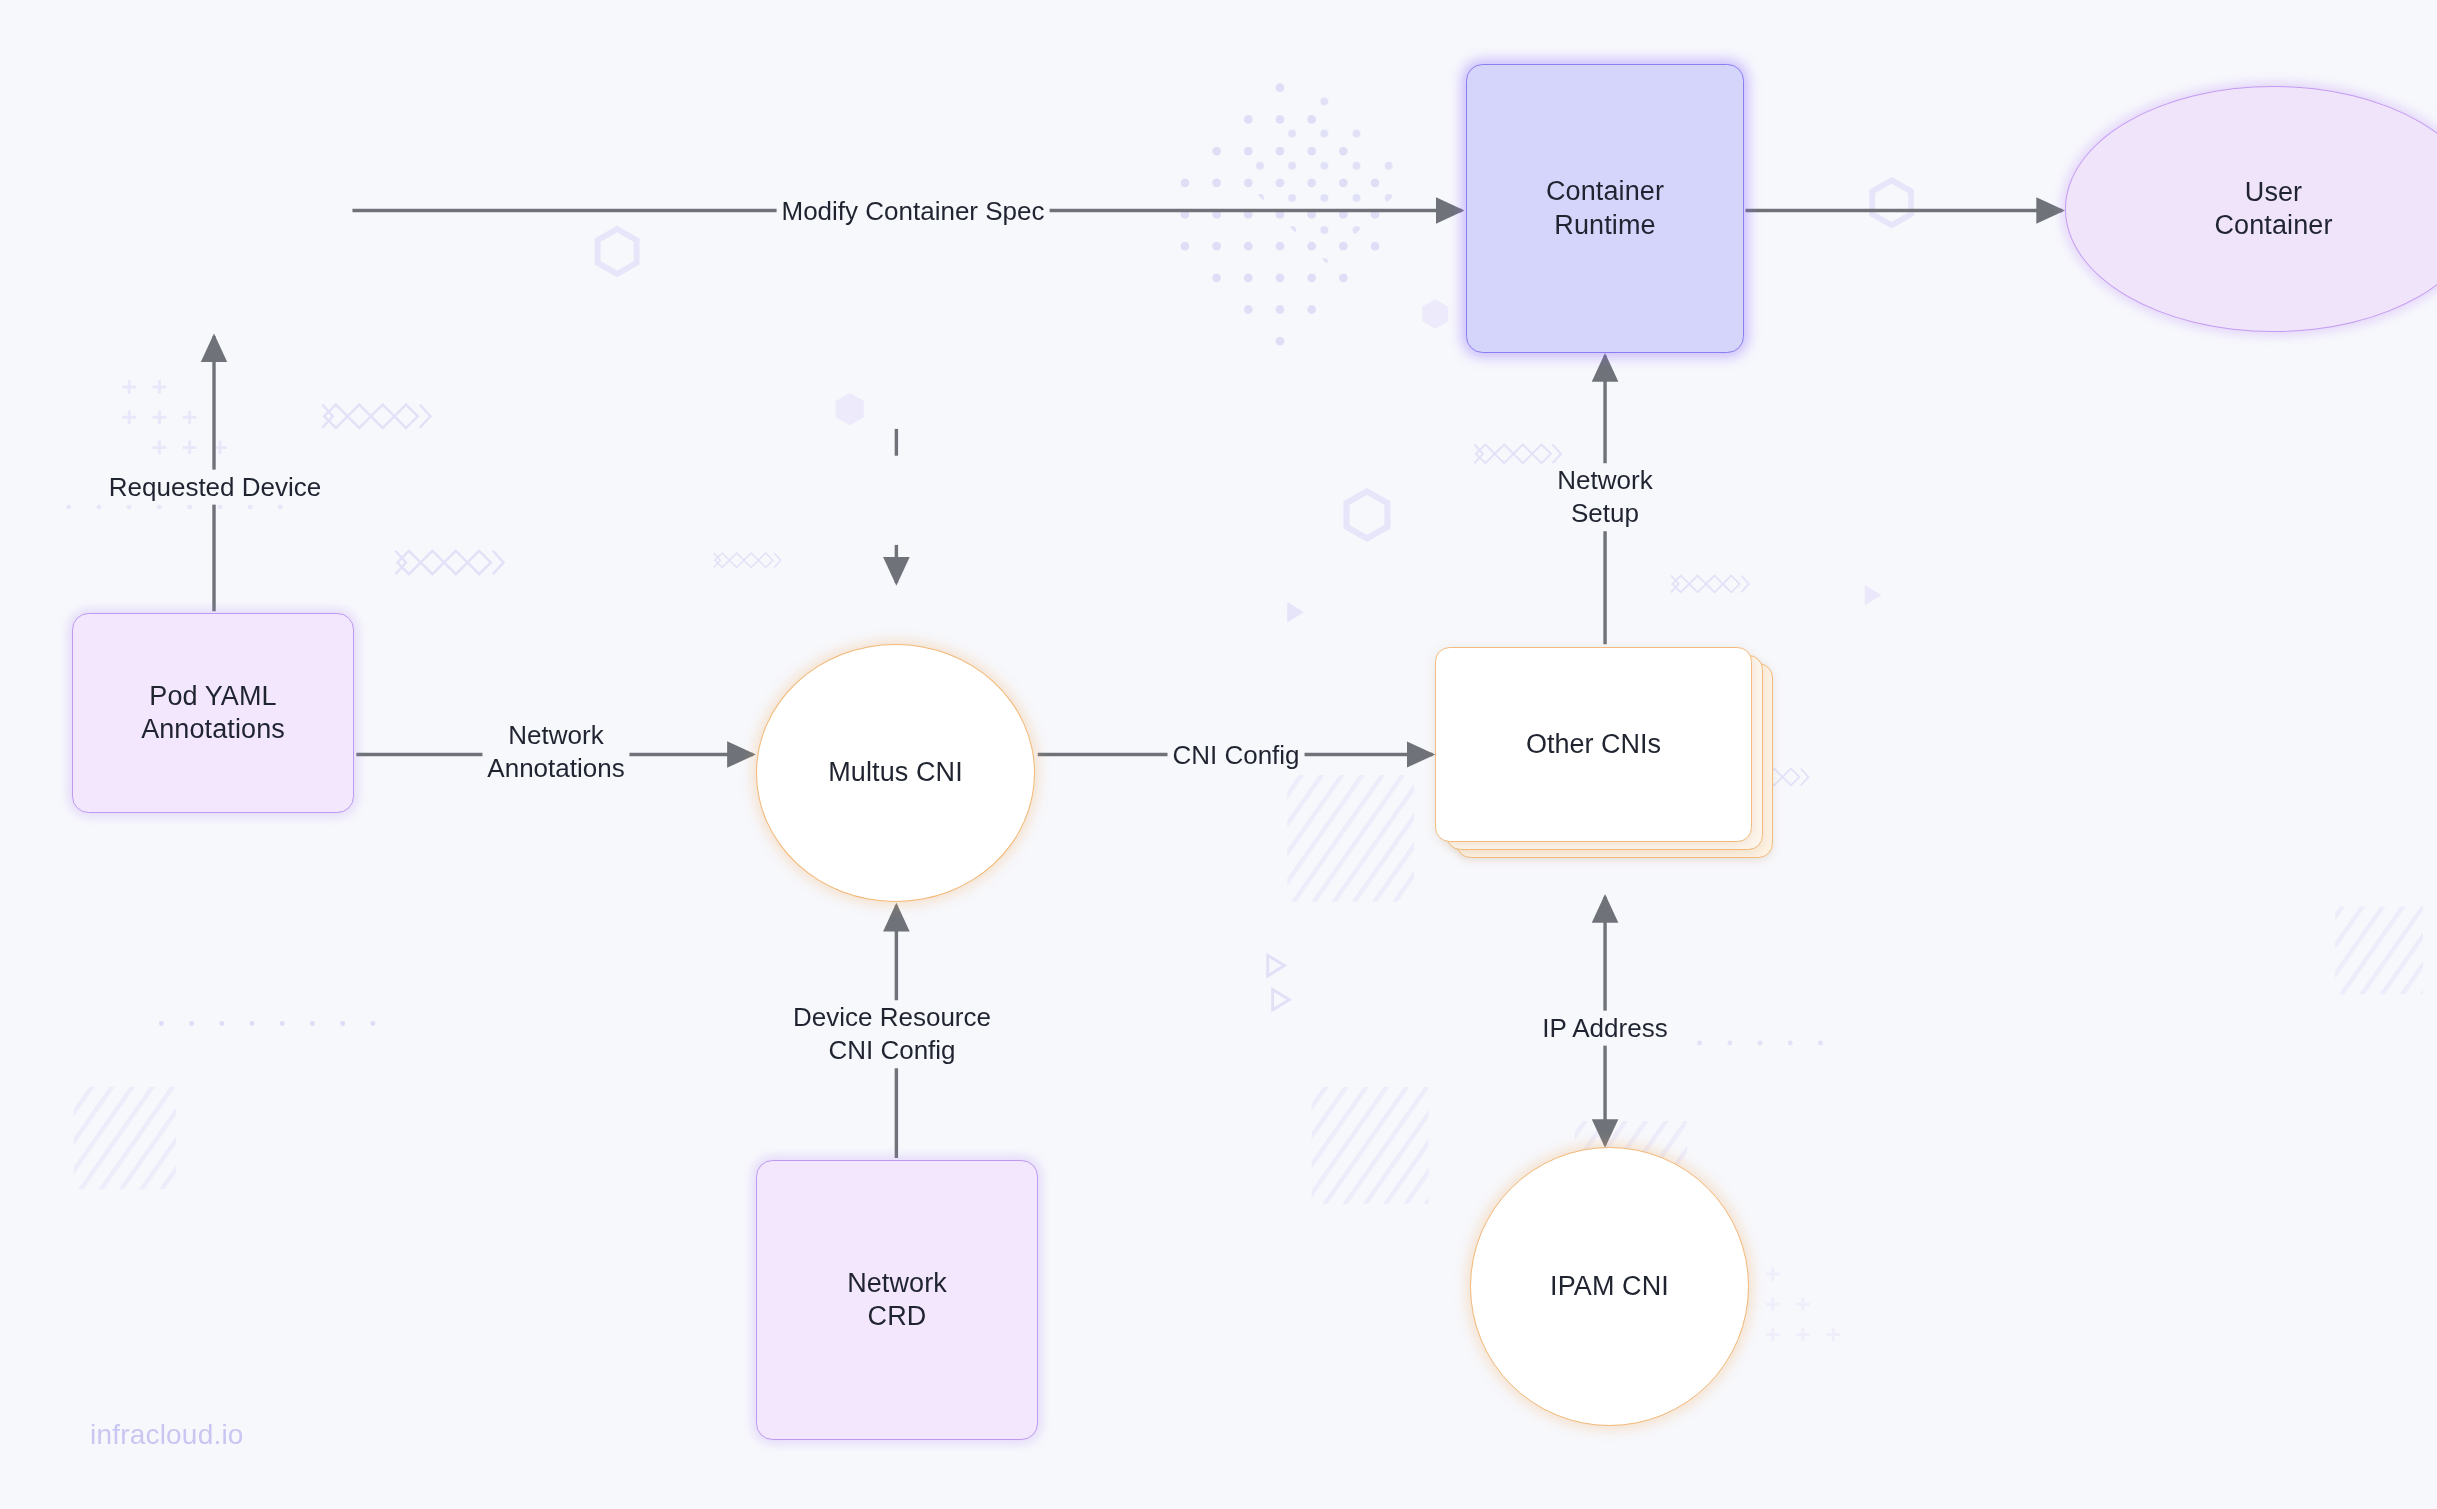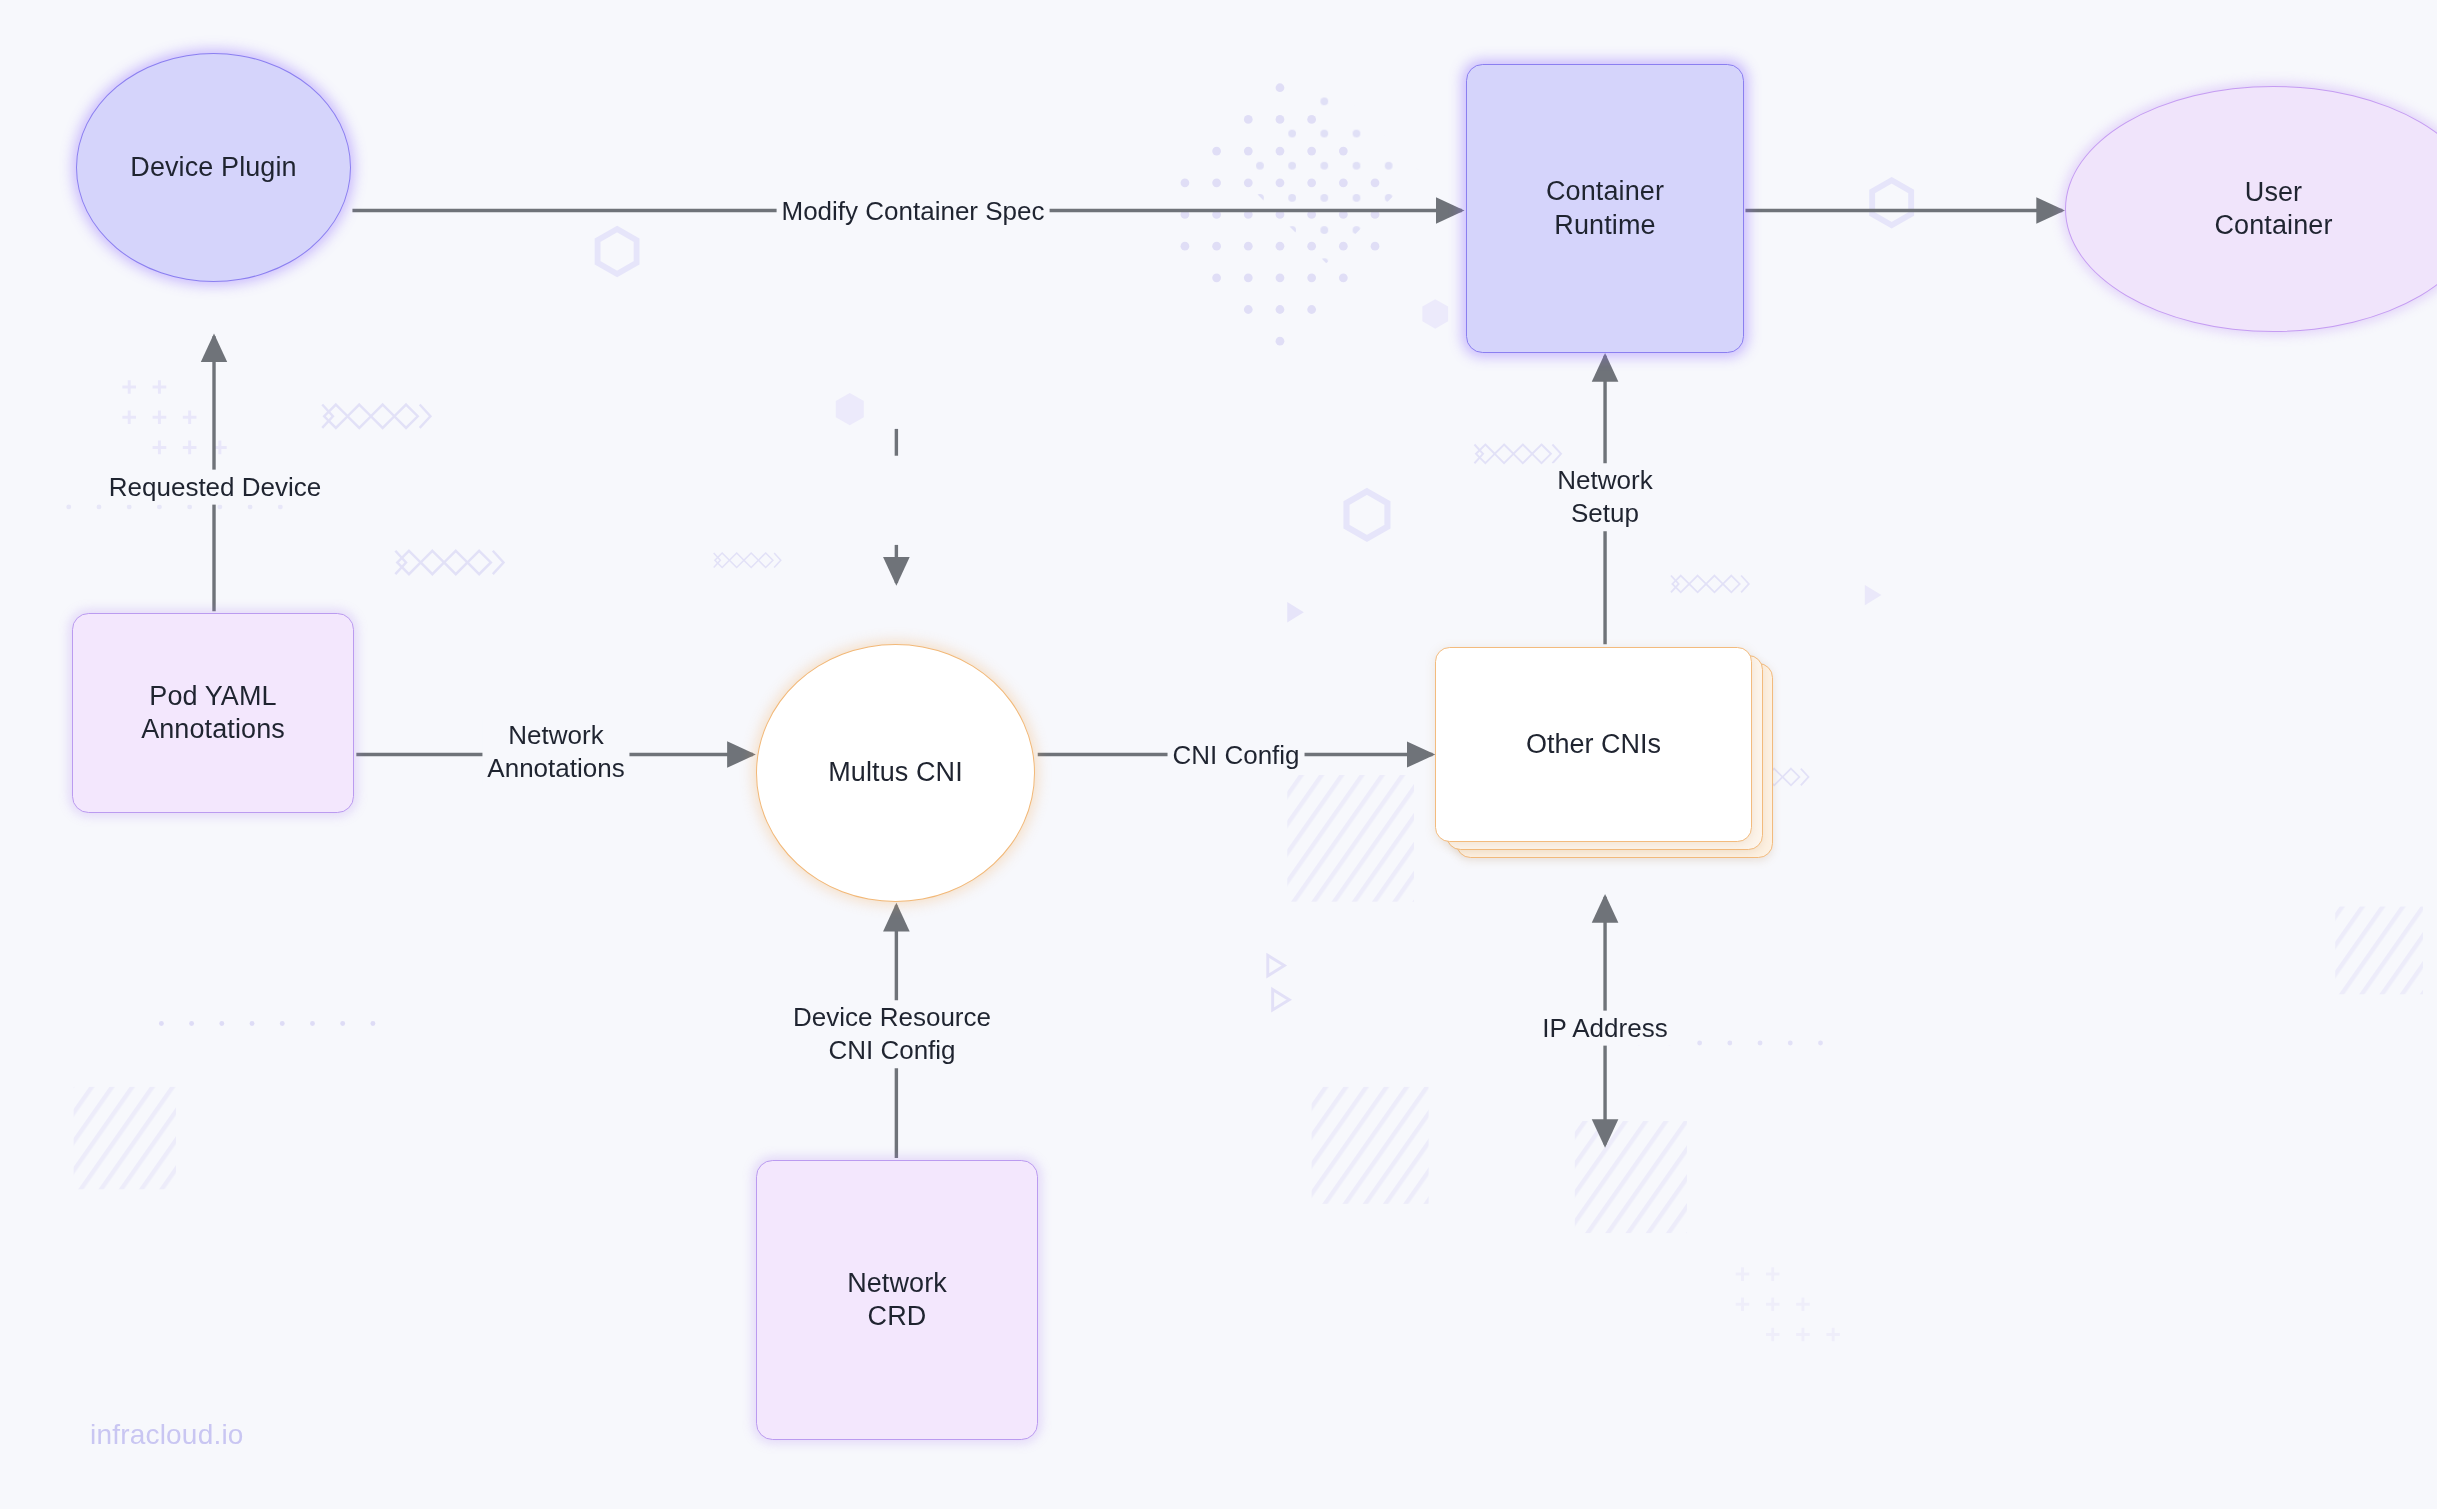--- a/index.html
+++ b/index.html
@@ -284,23 +284,20 @@
       <line x1="2128" y1="1548" x2="2938" y2="1548" marker-end="url(#arrow)"></line>
 
       <line x1="3292" y1="1322" x2="3292" y2="730" marker-end="url(#arrow)"></line>
 
       <line x1="1838" y1="2376" x2="1838" y2="1858" marker-end="url(#arrow)"></line>
 
       <line x1="3292" y1="2348" x2="3292" y2="1840" marker-end="url(#arrow)" marker-start="url(#arrowback)"></line>
     </g>
   </svg>
 
-  <div class="node node-ellipse fill-periwinkle" style="left:76px; top:53px; width:275px; height:229px;">
-    <span>Device Plugin</span>
-  </div>
 
   <div class="node node-rect fill-periwinkle" style="left:1466px; top:64px; width:278px; height:289px;">
     <span>Container
 Runtime</span>
   </div>
 
   <div class="node node-ellipse fill-lilac" style="left:2065px; top:86px; width:417px; height:246px;">
     <span>User
 Container</span>
   </div>
@@ -320,20 +317,23 @@
     <div class="stack-card stack-front" style="width:317px; height:195px;padding-left:26px;">
       <div class="stack-front-label">Other CNIs</div>
     </div>
   </div>
 
   <div class="node node-rect fill-lilac-soft" style="left:756px; top:1160px; width:282px; height:280px;">
     <span>Network
 CRD</span>
   </div>
 
+  <div class="node node-ellipse fill-white-orange" style="left:1470px; top:1147px; width:279px; height:279px;">
+    <span>IPAM CNI</span>
+  </div>
 
   <div class="edge-label boxed" style="left:913px; top:211px;text-align:right;">Modify Container Spec</div>
 
   <div class="edge-label boxed" style="left:215px; top:487px;">Requested Device</div>
 
 
   <div class="edge-label boxed" style="left:556px; top:752px;">Network
 Annotations</div>
 
   <div class="edge-label boxed" style="left:1236px; top:755px;">CNI Config</div>

